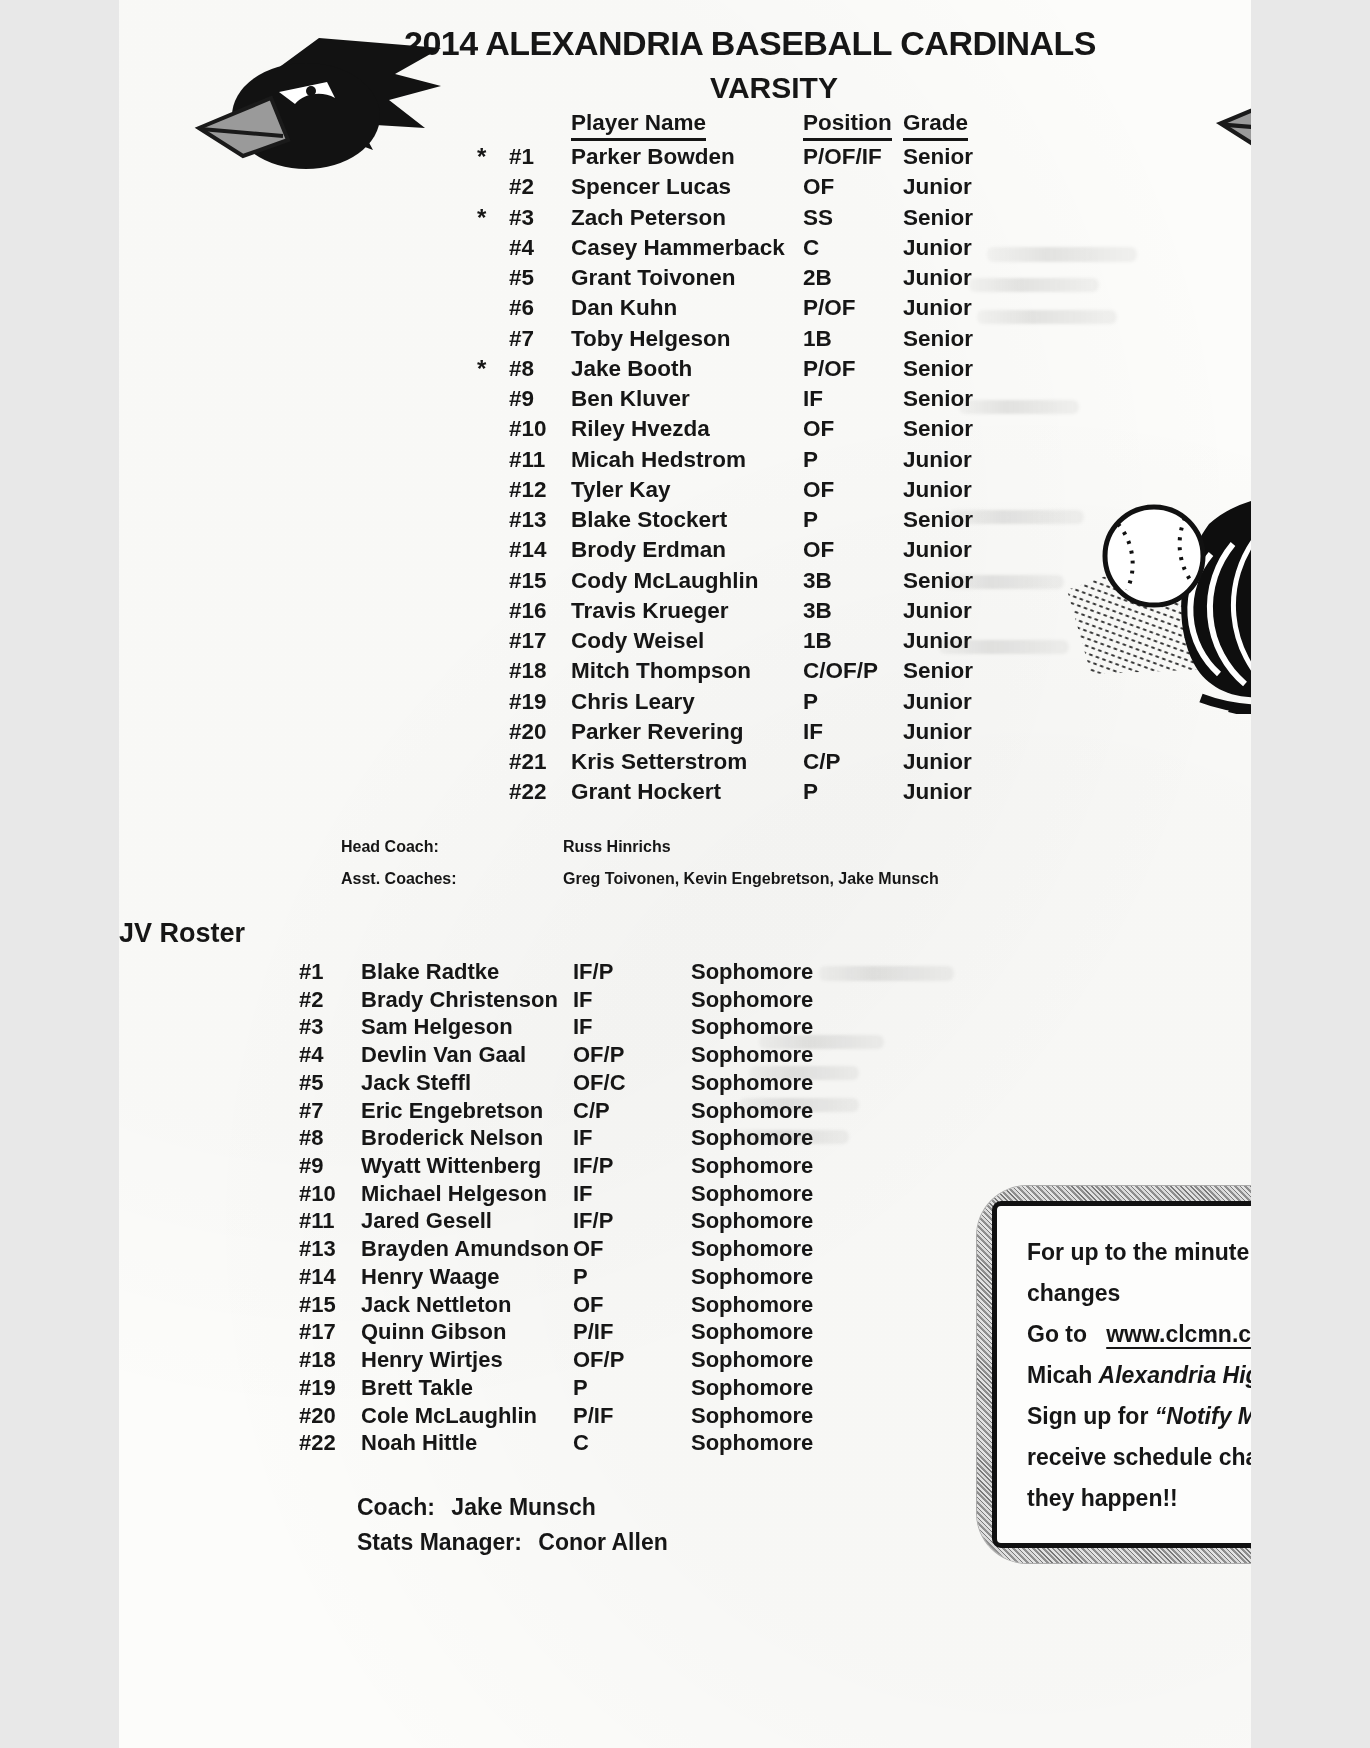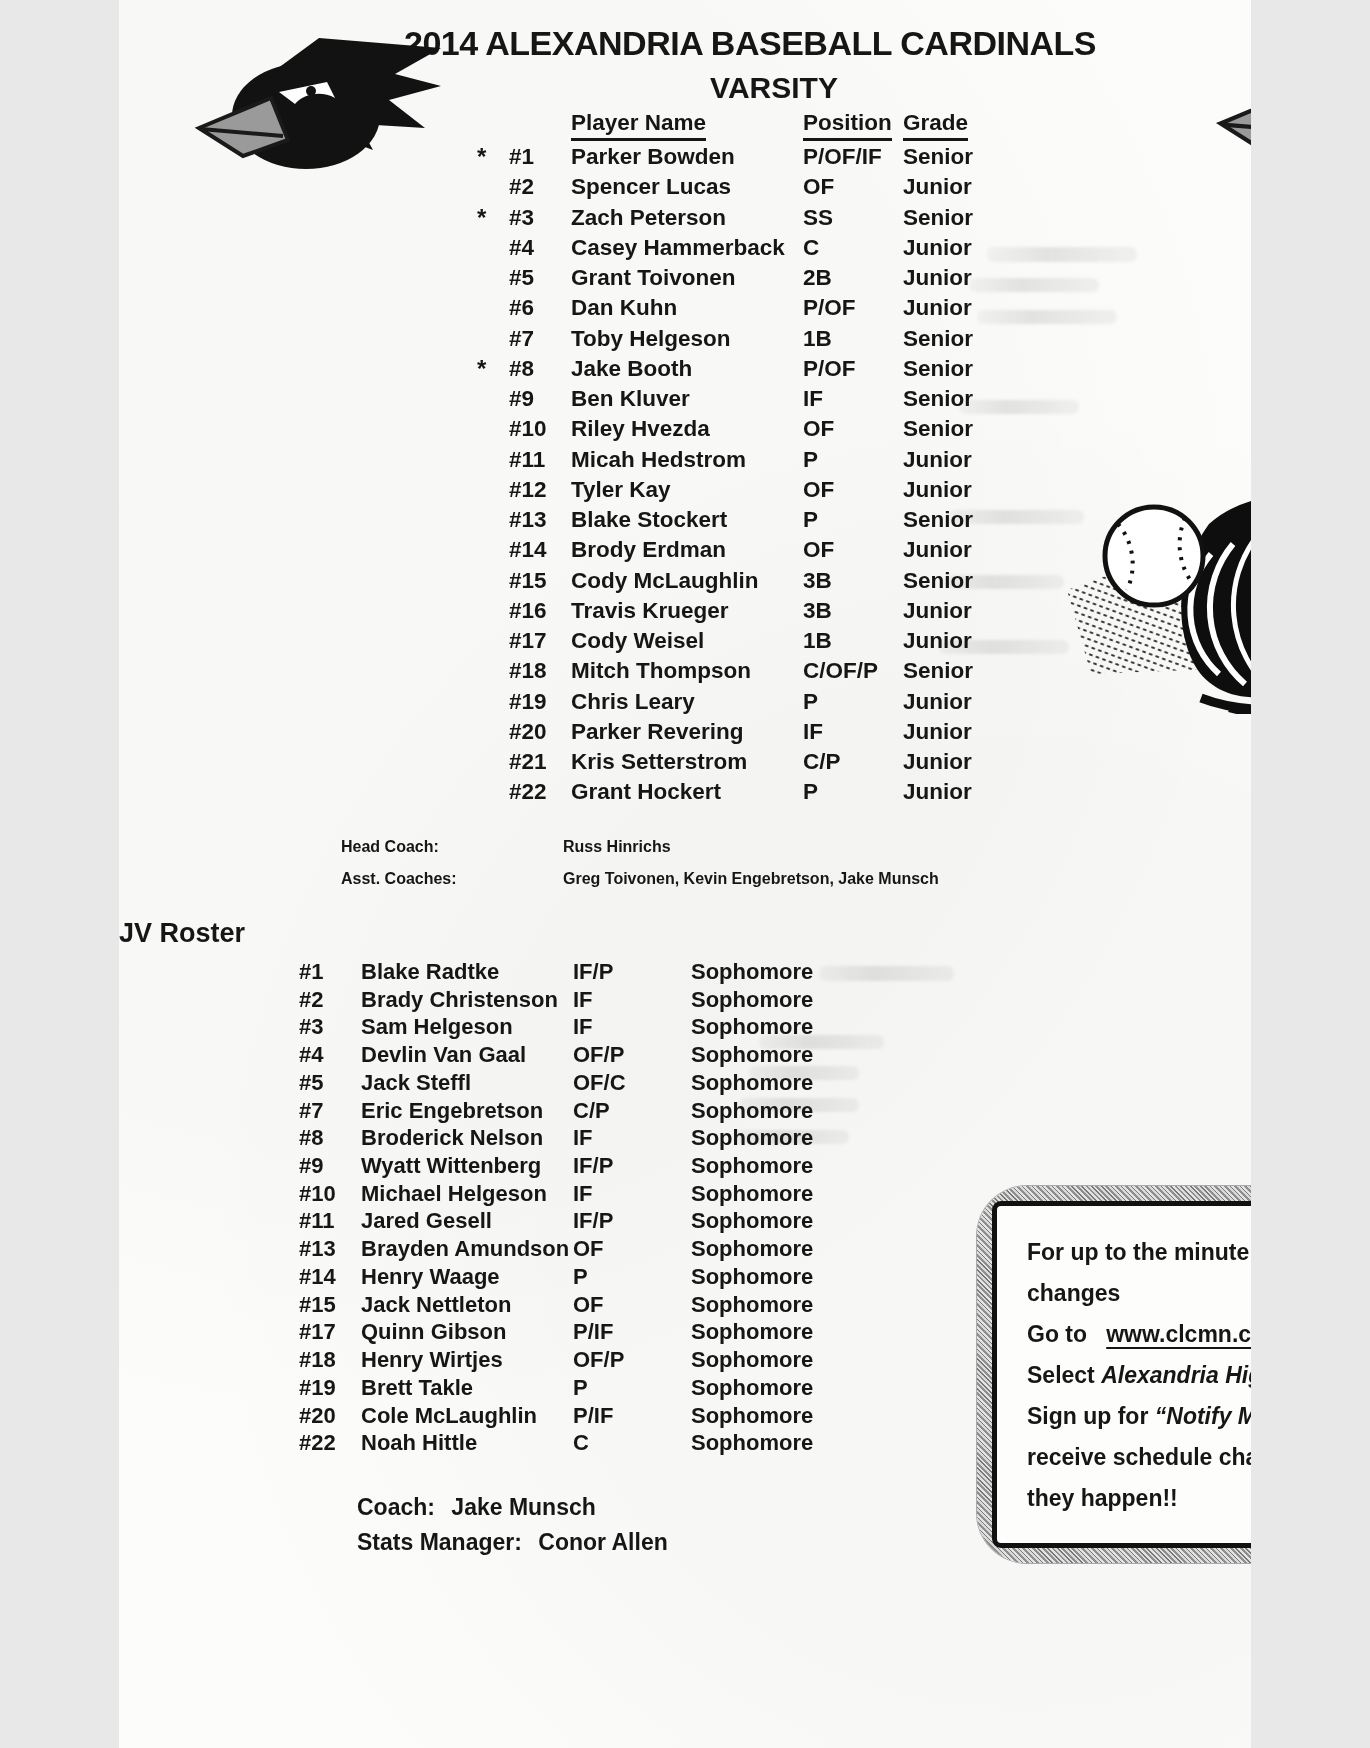--- a/index.html
+++ b/index.html
@@ -460,21 +460,21 @@
       <span class="lbl">Stats Manager:</span>
       <span>Conor Allen</span>
     </div>
   </div>
 
   <div class="notice-outer">
     <div class="notice-inner">
       <span>For up to the minute schedule changes</span><br>
       <span>Go to</span>&nbsp;&nbsp;
       <span class="notice-link">www.clcmn.com</span><br>
-      <span>Select</span>
+      <span>Micah</span>
       <span class="it">Alexandria High School</span><br>
       <span>Sign up for</span>
       <span class="it">“Notify Me”</span>
       <span>and receive schedule changes as they happen!!</span>
     </div>
   </div>
 
   <div class="smudge" style="left:868px;top:247px;width:150px;height:15px;"></div>
   <div class="smudge" style="left:850px;top:278px;width:130px;height:14px;"></div>
   <div class="smudge" style="left:858px;top:310px;width:140px;height:14px;"></div>

